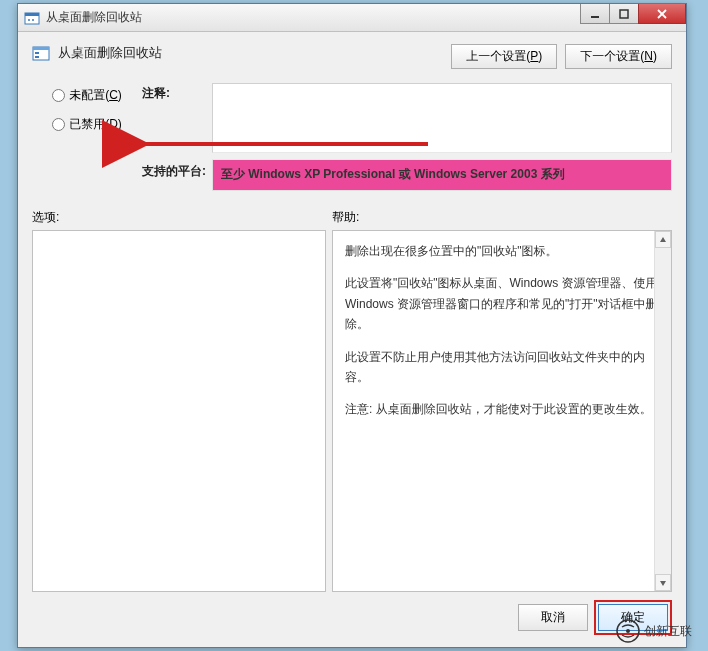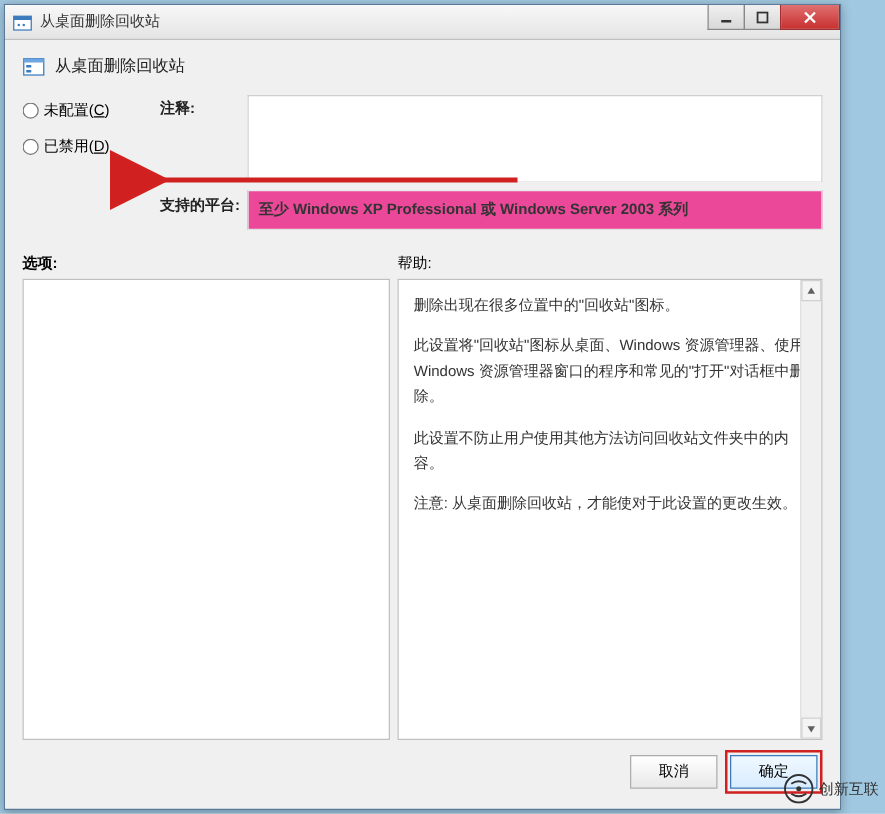--- a/index.html
+++ b/index.html
@@ -1,61 +1,61 @@
 <!DOCTYPE html>
 <html><head>
 <meta charset="utf-8">
 <style>
 * { box-sizing: border-box; margin: 0; padding: 0; font-family: "Microsoft YaHei", "SimSun", Tahoma, sans-serif; font-size: 12px; }
 body { background: #a0c8e0; width: 708px; height: 651px; overflow: hidden; position: relative; }
-.win { position: absolute; left: 3px; top: 3px; width: 670px; height: 645px; background: #f0f0f0; border: 1px solid #5a7a9a; box-shadow: 0 2px 8px rgba(0,0,0,0.3); }
+.win { position: absolute; left: 17px; top: 3px; width: 670px; height: 645px; background: #f0f0f0; border: 1px solid #5a7a9a; box-shadow: 0 2px 8px rgba(0,0,0,0.3); }
 .titlebar { height: 28px; background: linear-gradient(#f8f8f8,#e4e4e4); border-bottom: 1px solid #c0c0c0; display:flex; align-items:center; padding-left:6px; position:relative; }
 .titlebar .ticon { width:16px; height:16px; margin-right:6px; display:inline-block; }
 .titlebar .ticon svg { width:16px; height:16px; }
 .title-text { color:#333; }
 .wbtns { position:absolute; right:0; top:0; display:flex; }
 .wbtn { width:30px; height:20px; border:1px solid #888; border-top:none; background:linear-gradient(#f0f0f0,#d8d8d8); display:flex; align-items:center; justify-content:center; cursor:default; margin-left:-1px; }
 .wbtn-close { width:48px; background:linear-gradient(#e07070,#c83030); color:#fff; border-color:#a03030; border-top-right-radius:0; }
 .wbtn svg { width:10px; height:10px; }
 .body { padding: 12px 14px; height: calc(100% - 28px); display:flex; flex-direction:column; }
 .header-row { display:flex; align-items:flex-start; }
 .header-left { display:flex; align-items:center; gap:8px; flex:1; }
 .hicon { width:18px; height:18px; display:inline-block; }
 .hicon svg{width:18px;height:18px;}
 .htitle { font-size:13px; color:#222; }
 .navbtns { display:flex; gap:8px; }
 .btn { background:linear-gradient(#fff,#e8e8e8); border:1px solid #adadad; padding:3px 14px; cursor:default; }
 .u { text-decoration: underline; }
 .config-row { display:flex; margin-top: 14px; }
 .radios { width: 110px; padding-top:4px; }
-.radio { display:flex; align-items:center; gap:4px; margin-bottom:12px; cursor:default; }
+.radio { display:flex; align-items:center; gap:4px; margin-bottom:12px; cursor:default;justify-content:center; }
 .radio input { margin:0; }
 .radio.boxed { border:2px solid #d02020; padding:2px 4px; margin-left:-6px; margin-right:10px; margin-bottom:8px; }
 .rtcol { flex:1;font-weight:bold; }
 .lblrow { display:flex; align-items:flex-start; margin-bottom:6px; }
 .lblrow .lab { width:70px; color:#222; padding-top:2px; }
 .commentbox { flex:1; height:70px; border:1px solid #d0d0d0; background:#fff; border-bottom:1px solid #e8e8e8; }
 .platrow { display:flex; align-items:flex-start; }
 .platrow .lab { width:70px; color:#222; padding-top:4px; }
 .platbox { flex:1; border:1px solid #e0e0e0; border-top:1px solid #e8e8e8; background:#ec4899; padding:6px 8px; min-height:32px; color:#333; }
 .mid-labels { display:flex; margin-top:18px; margin-bottom:4px; }
-.mid-labels .l1 { width:300px;font-weight:bold; }
+.mid-labels .l1 { width:300px; }
 .panels { display:flex; gap:6px; flex:1; min-height:300px; }
 .panel { border:1px solid #c0c0c0; background:#fff; flex:1; padding:10px 12px; color:#333; line-height:1.7; overflow:hidden; position:relative; }
 .panel .scrollbar { position:absolute; right:0; top:0; width:17px; height:100%; background:#f0f0f0; border-left:1px solid #e0e0e0; }
 .panel .scrollbar .sarrow { height:17px; background:#f4f4f4; border:1px solid #d0d0d0; display:flex; align-items:center; justify-content:center; }
 .panel .scrollbar .strack { height:calc(100% - 34px); }
 .panel.p-left { flex:0 0 294px; }
 .help p { margin-bottom:12px; }
 .footer { display:flex; justify-content:flex-end; gap:10px; padding:12px 4px 4px; }
 .btn.primary-boxed { outline:2px solid #d02020; outline-offset:2px; border:1px solid #3a7abd; background:linear-gradient(#f0f8ff,#d8ecff); padding:4px 22px; }
 .btn.cancel { padding:4px 22px; }
 .arrow { position:absolute; left:110px; top:130px; pointer-events:none; }
 .arrow svg { overflow:visible; }
-.watermark { position:absolute; right:5px; bottom:8px; display:flex; align-items:center; gap:4px; color:#333; font-size:12px; }
+.watermark { position:absolute; right:16px; bottom:8px; display:flex; align-items:center; gap:4px; color:#333; font-size:12px; }
 .watermark .logo { width:24px; height:24px; }
 </style>
 </head>
 <body>
 
 <div class="win">
   <div class="titlebar">
     <span class="ticon">
       <svg viewBox="0 0 16 16">
           <rect x="1" y="3" width="14" height="11" fill="#fff" stroke="#3a7abd"></rect>
@@ -90,20 +90,24 @@
       <div class="header-left">
         <span class="hicon">
           <svg viewBox="0 0 18 18">
               <rect x="1" y="3" width="16" height="13" fill="#fff" stroke="#3a7abd"></rect>
               <rect x="1" y="3" width="16" height="3" fill="#6aa6e0"></rect>
               <rect x="3" y="8" width="4" height="2" fill="#3a7abd"></rect>
               <rect x="3" y="12" width="4" height="2" fill="#3a7abd"></rect>
             </svg>
         </span>
         <span class="htitle">从桌面删除回收站</span>
+      </div>
+      <div class="navbtns">
+        <button class="btn"><span>上一个设置</span>(<span class="u">P</span>)</button>
+        <button class="btn"><span>下一个设置</span>(<span class="u">N</span>)</button>
       </div>
     </div>
 
     <div class="config-row">
       <div class="radios">
         <label class="radio">
           <input type="radio" name="state" style="">
           <span><span>未配置</span>(<span class="u">C</span>)</span>
         </label>
         <label class="radio">

